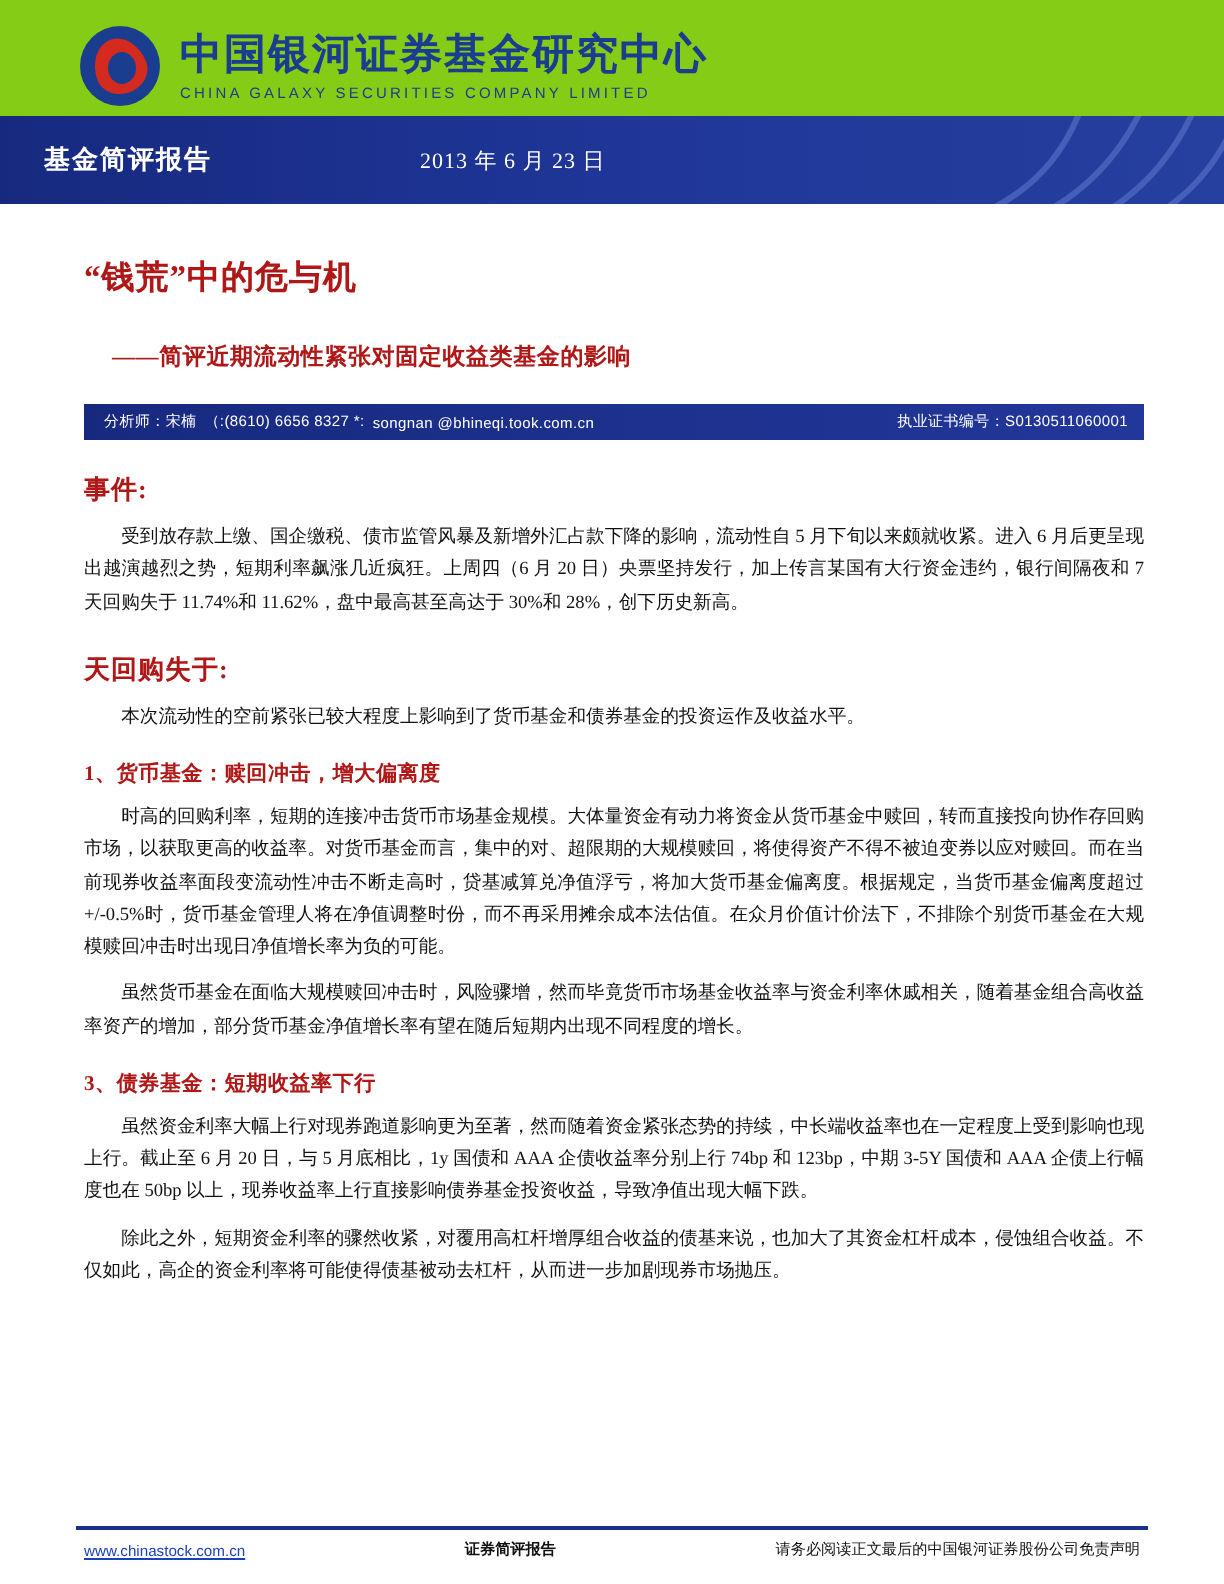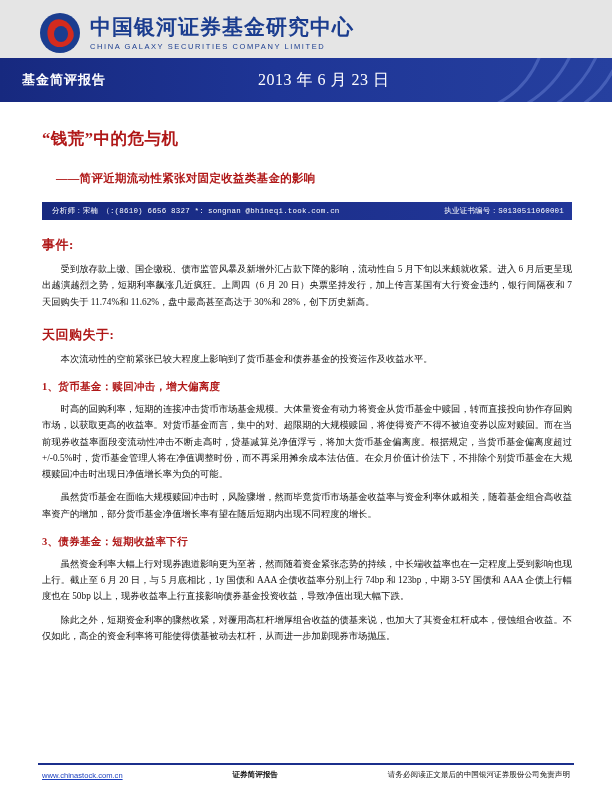--- a/index.html
+++ b/index.html
@@ -19,21 +19,21 @@
     width: 612px;
     height: 792px;
     position: relative;
     box-sizing: border-box;
   }
 
   
   .logo-band {
     position: relative;
     height: 58px;
-    background: #e5e5e5;
+    background: #84cc16;
     padding: 8px 0 0 40px;
     box-sizing: border-box;
     display: flex;
     align-items: center;
   }
   .logo-mark {
     width: 40px;
     height: 40px;
     border-radius: 50%;
     background: #1b3d8f;
@@ -105,22 +105,22 @@
   }
   .bar-title {
     color: #ffffff;
     font-size: 13px;
     font-weight: bold;
     margin-left: 22px;
     letter-spacing: 1px;
   }
   .bar-date {
     color: #ffffff;
-    font-size: 16px;
-    margin-left: 112px;
+    font-size: 11px;
+    margin-left: 64px;
     letter-spacing: 0.5px;
   }
 
   
   .content {
     padding: 0 40px 0 42px;
     box-sizing: border-box;
   }
   .doc-title {
     color: #b01818;
@@ -142,21 +142,21 @@
   .analyst-bar {
     margin-top: 16px;
     background: #1b2f8c;
     background: linear-gradient(90deg, #17297f 0%, #22379a 100%);
     color: #ffffff;
     font-size: 7.5px;
     padding: 4px 8px 4px 10px;
     display: flex;
     align-items: center;
     letter-spacing: 0.2px;
-    font-family: Liberation Mono, monospace;
+    font-family: Liberation Sans, sans-serif;
   }
   .analyst-bar .seg { white-space: nowrap; }
   .analyst-bar .seg.name { margin-right: 4px; }
   .analyst-bar .seg.phone { margin-right: 4px; }
   .analyst-bar .seg.mail { margin-right: 10px; }
   .analyst-bar .seg.lic { margin-left: auto; }
 
   
   .sec-head {
     color: #b01818;

